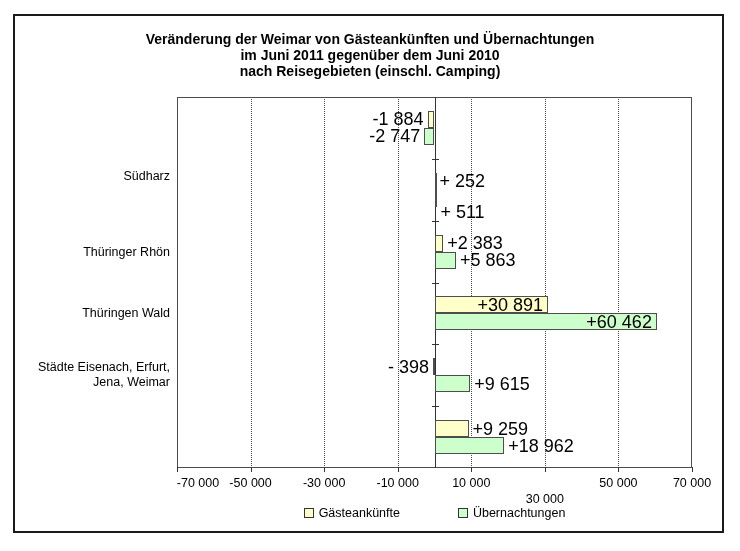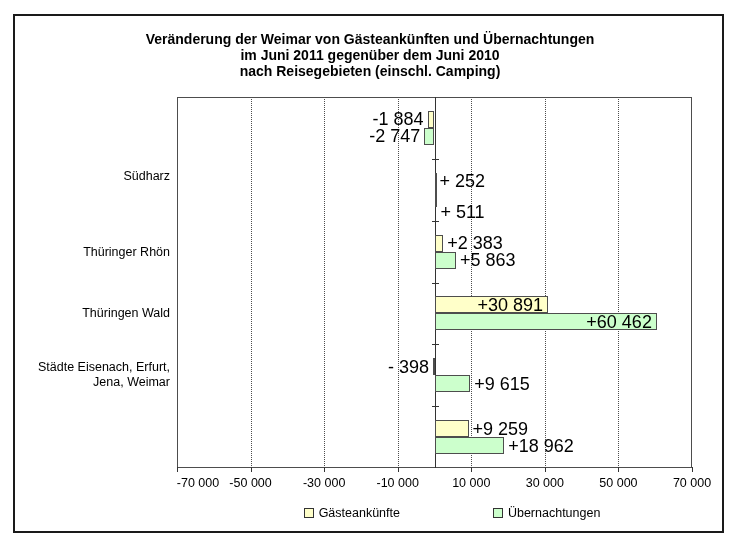--- a/index.html
+++ b/index.html
@@ -48,21 +48,21 @@
     border:1px solid #4d4d4d;
   }
   .dlabel {
     position:absolute; font-size:18px; white-space:nowrap;
   }
   .legend {
     position:absolute; left:177px; top:506px; width:515px;
     display:flex; justify-content:center; gap:58px; align-items:center;
     font-size:12.5px;
   }
-  .legend-item { display:flex; align-items:center; gap:5px;margin-left:35px; }
+  .legend-item { display:flex; align-items:center; gap:5px; }
   .swatch {
     display:inline-block; width:8px; height:8px;
     border:1px solid #333; box-sizing:content-box;
   }
 </style>
 </head>
 <body>
 
 <div class="canvas">
   <div class="frame"></div>
@@ -95,21 +95,21 @@
     <div class="x-tick" style="left: 324.143px;"></div>
     <div class="x-tick-label" style="left: 324.143px;">-30 000</div>
     <div class="gridline" style="left: 397.714px;"></div>
     <div class="x-tick" style="left: 397.714px;"></div>
     <div class="x-tick-label" style="left: 397.714px;">-10 000</div>
     <div class="gridline" style="left: 471.286px;"></div>
     <div class="x-tick" style="left: 471.286px;"></div>
     <div class="x-tick-label" style="left: 471.286px;">10 000</div>
     <div class="gridline" style="left: 544.857px;"></div>
     <div class="x-tick" style="left: 544.857px;"></div>
-    <div class="x-tick-label" style="left: 544.857px;">30 000</div>
+    <div class="x-tick-label" style="left: 544.857px; margin-top: 16px;">30 000</div>
     <div class="gridline" style="left: 618.429px;"></div>
     <div class="x-tick" style="left: 618.429px;"></div>
     <div class="x-tick-label" style="left: 618.429px;">50 000</div>
     <div class="x-tick" style="left: 692px;"></div>
     <div class="x-tick-label" style="left: 692px; text-align: right;">70 000</div>
     <div class="zero-axis" style="left: 434.5px;"></div>
     <div class="zero-tick" style="left: 431.5px; top: 158.833px;"></div>
     <div class="zero-tick" style="left: 431.5px; top: 220.667px;"></div>
     <div class="zero-tick" style="left: 431.5px; top: 282.5px;"></div>
     <div class="zero-tick" style="left: 431.5px; top: 344.333px;"></div>

